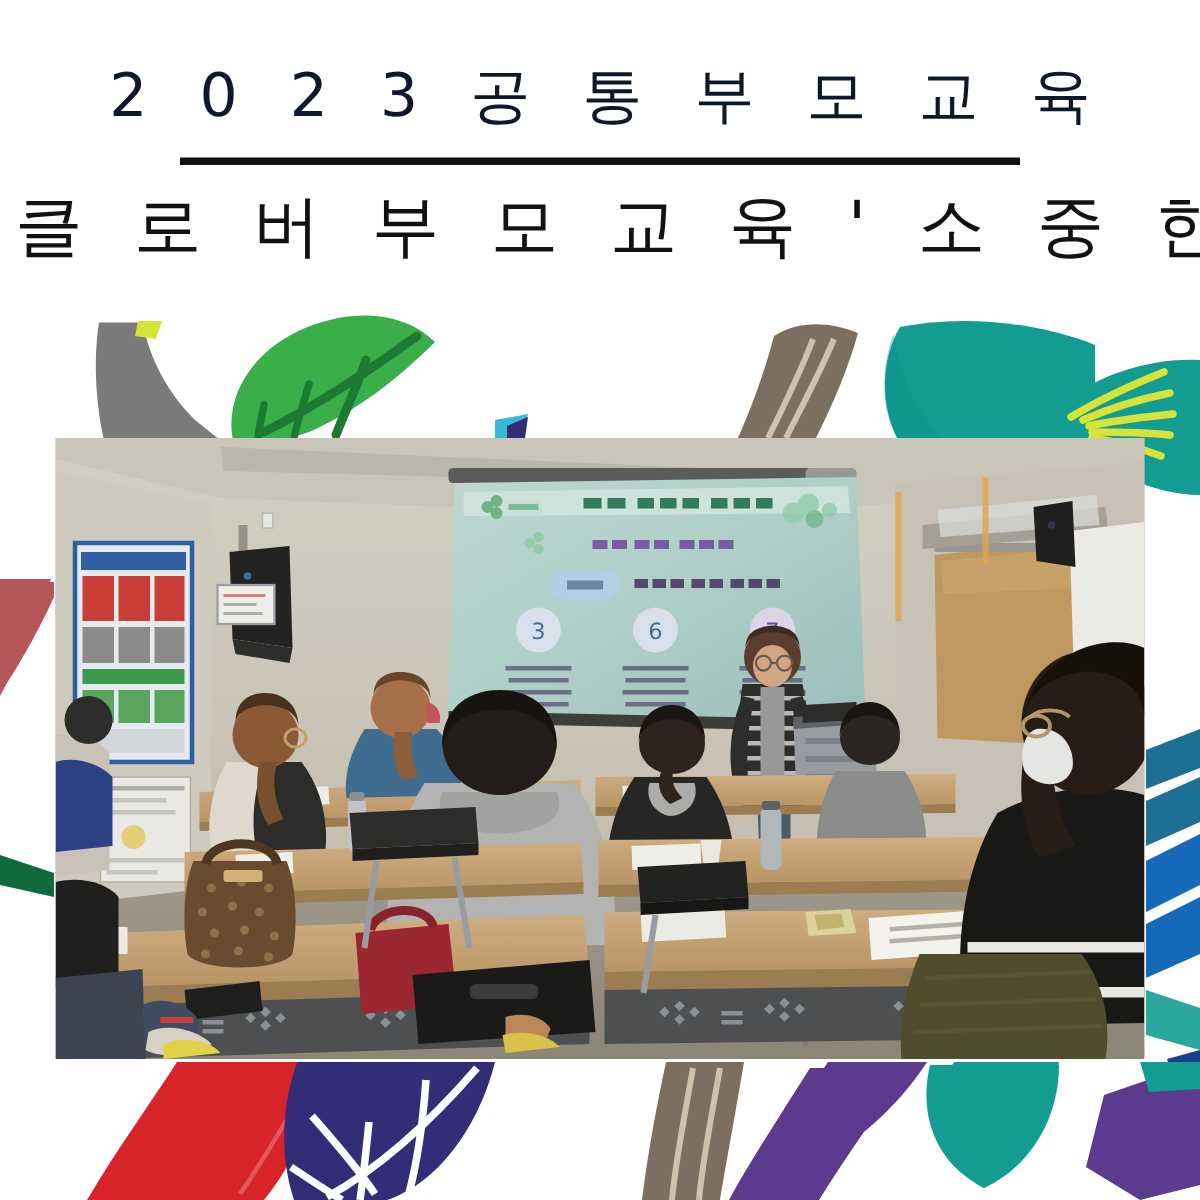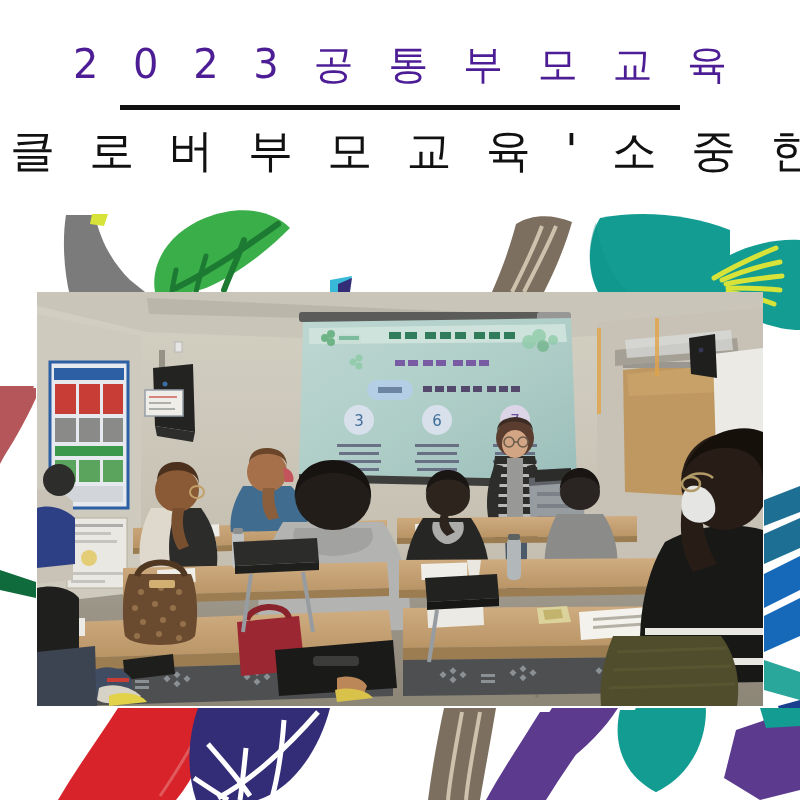--- a/index.html
+++ b/index.html
@@ -30,21 +30,21 @@
   .title-line1 {
     position: absolute;
     left: 0;
     top: 38px;
     width: 800px;
     text-align: center;
     font-size: 40px;
     line-height: 52px;
     letter-spacing: 11px;
     text-indent: 11px;
-    color: #4c1d95;
+    color: #0f172a;
     font-weight: 400;
     white-space: nowrap;
   }
   .title-rule {
     position: absolute;
     left: 120px;
     top: 105px;
     width: 560px;
     height: 5px;
     background: #111111;

